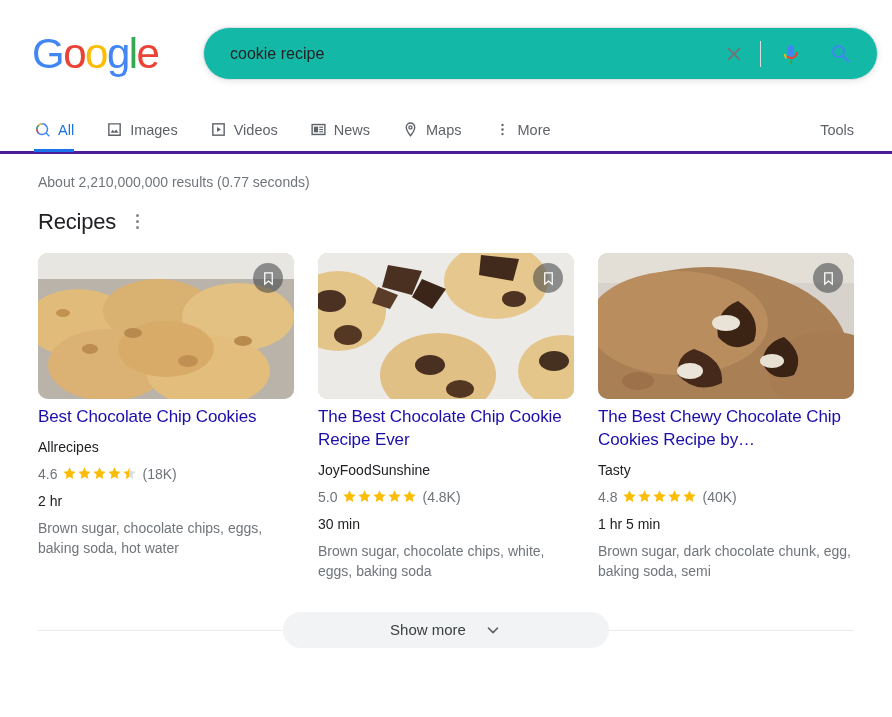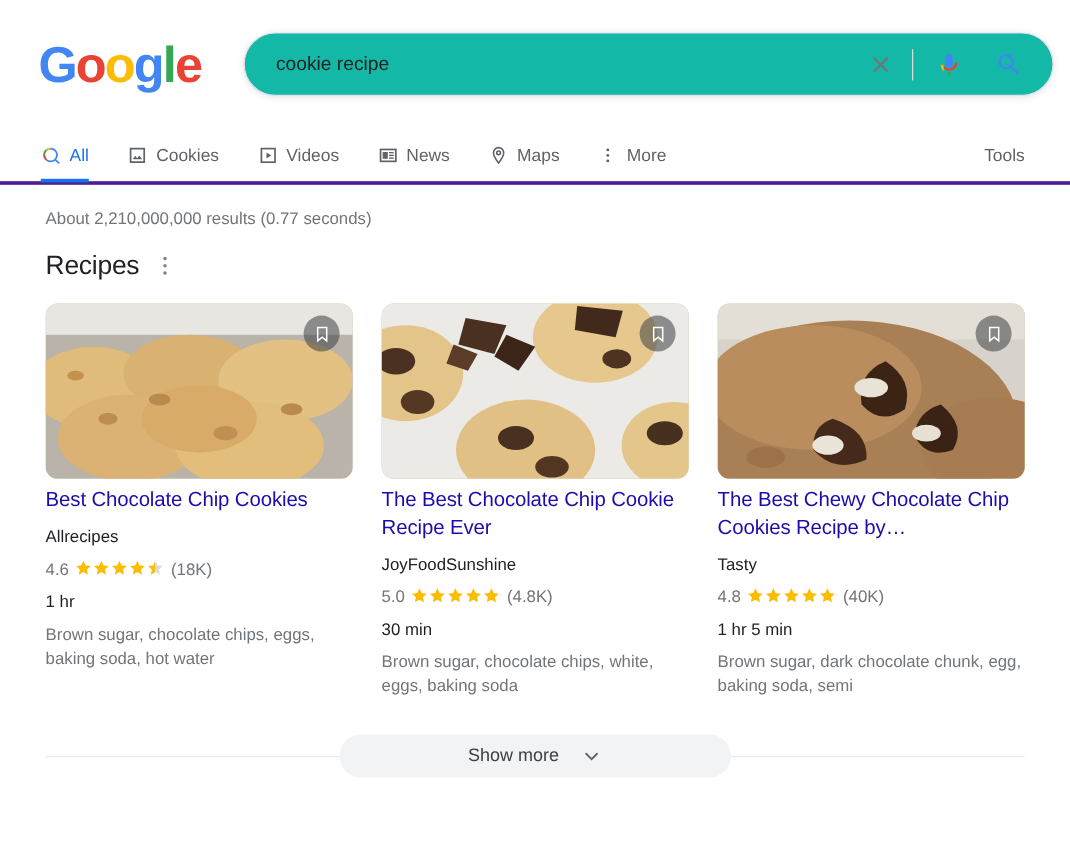--- a/index.html
+++ b/index.html
@@ -17,21 +17,21 @@
     position: relative;
     height: 108px;
     padding: 0;
   }
   .logo {
     position: absolute;
     left: 32px; top: 33px;
     font-family: "Liberation Sans", sans-serif;
     font-size: 42px;
     letter-spacing: -1.5px;
-    font-weight: 700;
+    font-weight: 400;
     line-height: 42px;
     user-select: none;
   }
   .logo span:nth-child(1) { color: #4285F4; }
   .logo span:nth-child(2) { color: #EA4335; }
   .logo span:nth-child(3) { color: #FBBC05; }
   .logo span:nth-child(4) { color: #4285F4; }
   .logo span:nth-child(5) { color: #34A853; }
   .logo span:nth-child(6) { color: #EA4335; }
 
@@ -120,21 +120,21 @@
   
   .result-stats {
     padding: 20px 0 0 38px;
     font-size: 14px;
     color: #70757a;
   }
 
   
   .section-head {
     display: flex;
-    align-items: flex-start;
+    align-items: center;
     gap: 16px;
     padding: 18px 0 0 38px;
   }
   .section-title {
     font-size: 22px;
     color: #202124;
     font-weight: 400;
     letter-spacing: -0.2px;
   }
   .kebab {
@@ -296,21 +296,21 @@
       <span class="underline"></span>
     </div>
 
     <div class="navtab">
       <span class="ico">
         <svg width="17" height="17" viewBox="0 0 24 24">
           <path fill="none" stroke="#5f6368" stroke-width="2" d="M4 4h16v16H4z"></path>
           <path fill="#5f6368" d="M6.5 16.5l3-4 2.2 2.8 2.6-3.3 3.2 4.5z"></path>
         </svg>
       </span>
-      <span>Cookies</span>
+      <span>Images</span>
     </div>
 
     <div class="navtab">
       <span class="ico">
         <svg width="17" height="17" viewBox="0 0 24 24">
           <rect x="4" y="4" width="16" height="16" fill="none" stroke="#5f6368" stroke-width="2"></rect>
           <path fill="#5f6368" d="M10 8.5l5.5 3.5L10 15.5z"></path>
         </svg>
       </span>
       <span>Videos</span>
@@ -414,21 +414,21 @@
               <linearGradient id="g0_4">
                 <stop offset="50%" stop-color="#fbbc04"></stop>
                 <stop offset="50%" stop-color="#dadce0"></stop>
               </linearGradient>
             </defs>
             <path d="M12 2l2.9 6.3 6.9.8-5.1 4.7 1.4 6.8L12 17.2 5.9 20.6l1.4-6.8L2.2 9.1l6.9-.8z" fill="url(#g0_4)"></path>
           </svg>
         </span>
       <span>(18K)</span>
     </div>
-    <div class="card-time">1 hr</div>
+    <div class="card-time">2 hr</div>
     <div class="card-ing">Brown sugar, chocolate chips, eggs, baking soda, hot water</div>
   </div>
 
   <div class="card">
     <div class="thumb">
       <svg class="thumb-art" viewBox="0 0 256 146" preserveAspectRatio="none">
         <rect width="256" height="146" fill="#eceae6"></rect>
         <ellipse cx="20" cy="58" rx="48" ry="40" fill="#e3c489"></ellipse>
         <ellipse cx="178" cy="28" rx="52" ry="38" fill="#e6c88e"></ellipse>
         <ellipse cx="120" cy="122" rx="58" ry="42" fill="#e1c086"></ellipse>

